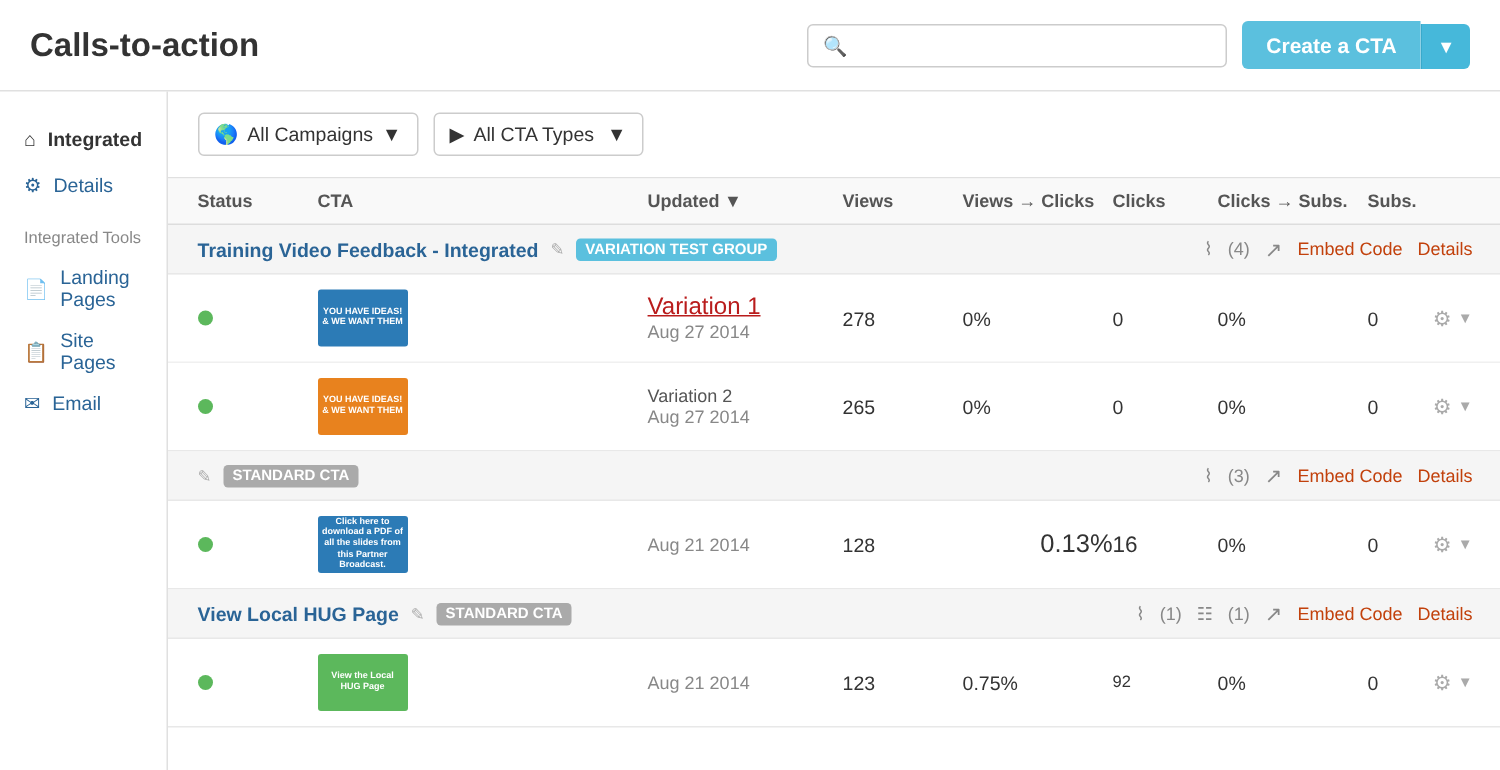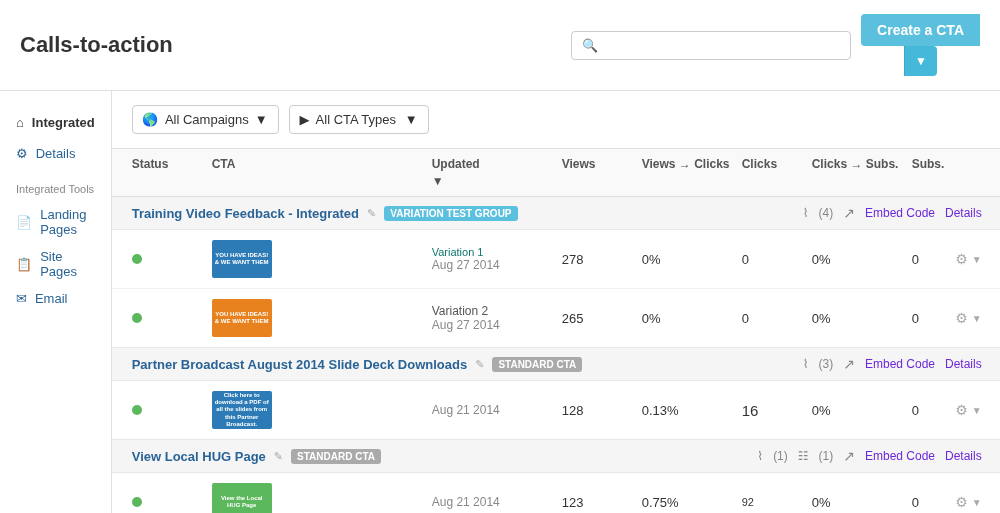--- a/index.html
+++ b/index.html
@@ -5,21 +5,21 @@
     * { box-sizing: border-box; margin: 0; padding: 0; }
     body { font-family: Arial, sans-serif; font-size: 13px; color: #333; background: #fff; width: 1000px; }
 
     
     .header { display: flex; align-items: center; justify-content: space-between; padding: 14px 20px; border-bottom: 1px solid #e0e0e0; background: #fff; }
     .header-title { font-size: 22px; font-weight: bold; color: #333; }
     .header-right { display: flex; align-items: center; gap: 10px; }
     .search-bar { display: flex; align-items: center; background: #fff; border: 1px solid #ccc; border-radius: 4px; padding: 6px 10px; width: 280px; }
     .search-bar input { border: none; outline: none; font-size: 13px; width: 100%; }
     .search-icon-span { color: #888; margin-right: 6px; }
-    .create-btn-wrap { display: flex; align-items: center; flex-direction: column; }
+    .create-btn-wrap { display: flex; align-items: flex-end; }
     .create-btn { background: #5bc0de; color: #fff; border: none; border-radius: 4px 0 0 4px; padding: 8px 16px; font-size: 14px; font-weight: bold; cursor: pointer; }
     .create-btn-arrow { background: #46b8da; color: #fff; border: none; border-radius: 0 4px 4px 0; padding: 8px 10px; font-size: 12px; cursor: pointer; border-left: 1px solid #39a9cb; }
 
     
     .layout { display: flex; }
 
     
     .sidebar { width: 160px; padding: 16px 0; border-right: 1px solid #e0e0e0; min-height: 460px; }
     .sidebar-nav-item { display: flex; align-items: center; gap: 8px; padding: 8px 16px; cursor: pointer; font-size: 13px; }
     .sidebar-nav-item.active { font-weight: bold; color: #333; }
@@ -31,32 +31,32 @@
     .main { flex: 1; padding: 0; }
 
     
     .filters { display: flex; gap: 10px; padding: 14px 20px; border-bottom: 1px solid #e0e0e0; }
     .filter-select { display: flex; align-items: center; border: 1px solid #ccc; border-radius: 4px; padding: 6px 10px; background: #fff; cursor: pointer; font-size: 13px; color: #333; gap: 6px; min-width: 140px; justify-content: space-between; }
     .filter-select-inner { display: flex; align-items: center; gap: 6px; }
 
     
     .table-wrap { padding: 0 0; }
     .table-header { display: grid; grid-template-columns: 80px 220px 130px 80px 100px 70px 100px 70px; padding: 8px 20px; border-bottom: 1px solid #ddd; background: #f9f9f9; font-size: 12px; color: #555; font-weight: bold; }
-    .col-updated { display: flex; align-items: flex-start; gap: 3px; flex-direction: column; }
+    .col-updated { display: flex; align-items: flex-start; gap: 3px; }
 
     
     .cta-group { border-bottom: 1px solid #e8e8e8; }
     .cta-group-header { display: flex; align-items: center; padding: 8px 20px; background: #f5f5f5; border-bottom: 1px solid #e8e8e8; gap: 8px; }
     .cta-group-title { color: #2a6496; font-size: 13px; font-weight: bold; cursor: pointer; }
     .cta-edit-icon { color: #aaa; font-size: 11px; cursor: pointer; }
     .badge { font-size: 10px; font-weight: bold; padding: 2px 6px; border-radius: 3px; }
     .badge-variation { background: #5bc0de; color: #fff; }
     .badge-standard { background: #aaa; color: #fff; }
     .cta-group-actions { margin-left: auto; display: flex; align-items: center; gap: 10px; font-size: 12px; color: #666; }
-    .cta-action-link { color: #6d28d9; cursor: pointer; font-size: 12px; }
+    .cta-action-link { color: #c2410c; cursor: pointer; font-size: 12px; }
 
     .cta-row { display: grid; grid-template-columns: 80px 220px 130px 80px 100px 70px 100px 70px; padding: 10px 20px; align-items: center; border-bottom: 1px solid #f0f0f0; }
     .cta-row:last-child { border-bottom: none; }
 
     .status-dot { width: 10px; height: 10px; border-radius: 50%; background: #5cb85c; display: inline-block; }
     .cta-thumbnail { width: 60px; height: 38px; border-radius: 2px; overflow: hidden; display: flex; align-items: center; justify-content: center; font-size: 7px; font-weight: bold; }
 
     .cta-thumb-text { color: #fff; text-align: center; line-height: 1.2; padding: 2px; }
 
     .gear-settings { color: #aaa; font-size: 14px; cursor: pointer; }
@@ -167,21 +167,21 @@
   <div class="cta-row">
       <div class="col-status">
         <span class="status-dot"></span>
       </div>
       <div class="col-cta">
         <div class="cta-thumbnail" style="background:#2c7bb6;">
           <span class="cta-thumb-text" style="font-size:6px;color:#fff;text-align:center;line-height:1.2;padding:2px;">YOU HAVE IDEAS! &amp; WE WANT THEM</span>
         </div>
       </div>
       <div class="col-updated-cell">
-        <div style="font-size:11px;color:#0f766e;">Variation 1</div>
+        <div style="font-size:16px;color:#b91c1c;text-decoration:underline;">Variation 1</div>
         <div style="font-size:12px;color:#888;">Aug 27 2014</div>
       </div>
       <div class="col-views" style="font-size:13px;">278</div>
       <div class="col-v2c" style="font-size:13px;">0%</div>
       <div class="col-clicks" style="font-size:13px;">0</div>
       <div class="col-c2s" style="font-size:13px;">0%</div>
       <div class="col-subs" style="font-size:13px;display:flex;align-items:center;justify-content:space-between;">
         <span>0</span>
         <div class="row-actions">
           <span class="gear-settings">⚙</span>
@@ -210,21 +210,20 @@
         <span>0</span>
         <div class="row-actions">
           <span class="gear-settings">⚙</span>
           <span style="font-size:10px;color:#aaa;cursor:pointer;">▼</span>
         </div>
       </div>
     </div>
         </div>
         <div class="cta-group">
     <div class="cta-group-header">
-      <span class="cta-group-title">Partner Broadcast August 2014 Slide Deck Downloads</span>
       <span class="cta-edit-icon">✎</span>
       <span class="badge badge-standard">STANDARD CTA</span>
       <div class="cta-group-actions">
         <span style="color:#888;font-size:12px;">⌇</span>
         <span style="font-size:12px;color:#888;">(3)</span>
 
         <span style="color:#888;font-size:14px;cursor:pointer;">↗</span>
         <span class="cta-action-link">Embed Code</span>
         <span class="cta-action-link">Details</span>
       </div>
@@ -236,21 +235,21 @@
       <div class="col-cta">
         <div class="cta-thumbnail" style="background:#2c7bb6;">
           <span class="cta-thumb-text" style="font-size:6px;color:#fff;text-align:center;line-height:1.2;padding:2px;">Click here to download a PDF of all the slides from this Partner Broadcast.</span>
         </div>
       </div>
       <div class="col-updated-cell">
 
         <div style="font-size:12px;color:#888;">Aug 21 2014</div>
       </div>
       <div class="col-views" style="font-size:13px;">128</div>
-      <div class="col-v2c" style="font-size:13px;">0.13%</div>
+      <div class="col-v2c" style="font-size:17px;text-align:right;">0.13%</div>
       <div class="col-clicks" style="font-size:15px;">16</div>
       <div class="col-c2s" style="font-size:13px;">0%</div>
       <div class="col-subs" style="font-size:13px;display:flex;align-items:center;justify-content:space-between;">
         <span>0</span>
         <div class="row-actions">
           <span class="gear-settings">⚙</span>
           <span style="font-size:10px;color:#aaa;cursor:pointer;">▼</span>
         </div>
       </div>
     </div>

